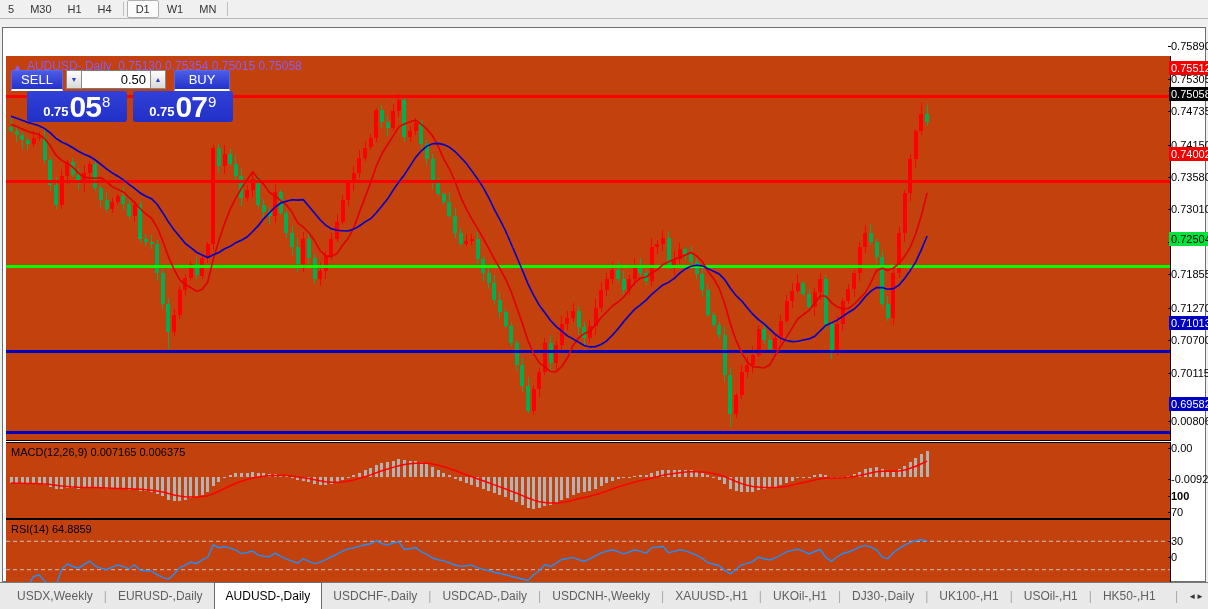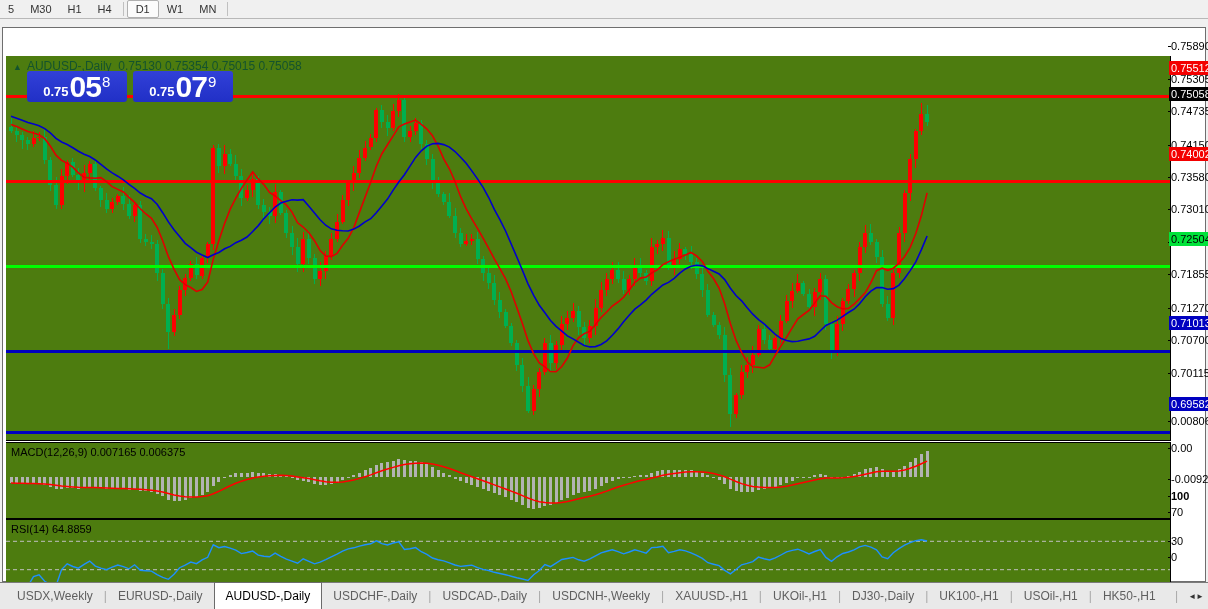--- a/index.html
+++ b/index.html
@@ -10,27 +10,27 @@
   
   .toolbar{position:absolute;left:0;top:0;width:1208px;height:18px;background:#f0f0f0;
            border-bottom:1px solid #b8b8b8;display:flex;align-items:center;font-size:11px;color:#333;}
   .tfbtn{padding:0 8px;height:16px;line-height:16px;text-align:center;cursor:default;}
   .tfbtn.active{background:#fbfbfb;border:1px solid #b0b0b0;border-radius:2px;}
   .tfsep{width:1px;height:14px;background:#c0c0c0;margin:0 3px;}
 
   
   .chart-window{position:absolute;left:2px;top:27px;width:1204px;height:555px;background:#fff;
                 border:1px solid #6e6e6e;box-sizing:border-box;}
-  .panel{position:absolute;background:#4d7c0f;box-sizing:border-box;}
+  .panel{position:absolute;background:#c2410c;box-sizing:border-box;}
   .panel-main{left:3px;top:28px;width:1165px;height:385px;border-right:1px solid #000;border-bottom:1px solid #000;}
   .panel-macd{left:3px;top:414px;width:1165px;height:77px;border:1px solid #000;border-left:none;}
   .panel-rsi{left:3px;top:491px;width:1165px;height:73px;border:1px solid #000;border-left:none;}
   .panel svg{position:absolute;left:0;top:0;}
 
-  .chart-header{position:absolute;left:10px;top:31px;font-size:12px;color:#14532d;z-index:5;white-space:nowrap;}
+  .chart-header{position:absolute;left:10px;top:31px;font-size:12px;color:#8b5cf6;z-index:5;white-space:nowrap;}
   .chart-header .mk{font-size:9px;margin-right:5px;}
   .ind-label{position:absolute;left:5px;top:3px;font-size:11px;color:#000;z-index:4;white-space:nowrap;}
 
   
   .price-axis{position:absolute;left:1168px;top:27px;width:40px;height:555px;overflow:hidden;}
   .axlabel{position:absolute;left:3px;font-size:11px;color:#000;white-space:nowrap;line-height:13px;}
   .axlabel::before{content:"";position:absolute;left:-4px;top:6px;width:4px;border-top:1px solid #000;}
   .axlabel.badge{left:1px;padding:0 2px;color:#fff;line-height:14px;}
   .axlabel.badge::before{display:none;}
   .badge-red{background:#f30000;}
@@ -89,20 +89,27 @@
       <div class="tfbtn">MN</div>
       <div class="tfsep"></div>
     </div>
 
   <div class="chart-window">
     <div class="chart-header">
       <span class="mk">▲</span><span>AUDUSD-,Daily</span>&nbsp;&nbsp;<span>0.75130 0.75354 0.75015 0.75058</span>
     </div>
 
     <div class="trade">
+      <div class="trow">
+        <div class="tbtn">SELL</div>
+        <div class="stepbtn down">▼</div>
+        <input class="volinput" value="0.50" style="">
+        <div class="stepbtn">▲</div>
+        <div class="tbtn buy">BUY</div>
+      </div>
       <div class="prow">
         <div class="pbox">
           <span class="pfx">0.75</span>
           <span class="pbig">05</span>
           <span class="psup">8</span>
         </div>
         <div class="pbox">
           <span class="pfx">0.75</span>
           <span class="pbig">07</span>
           <span class="psup">9</span>

